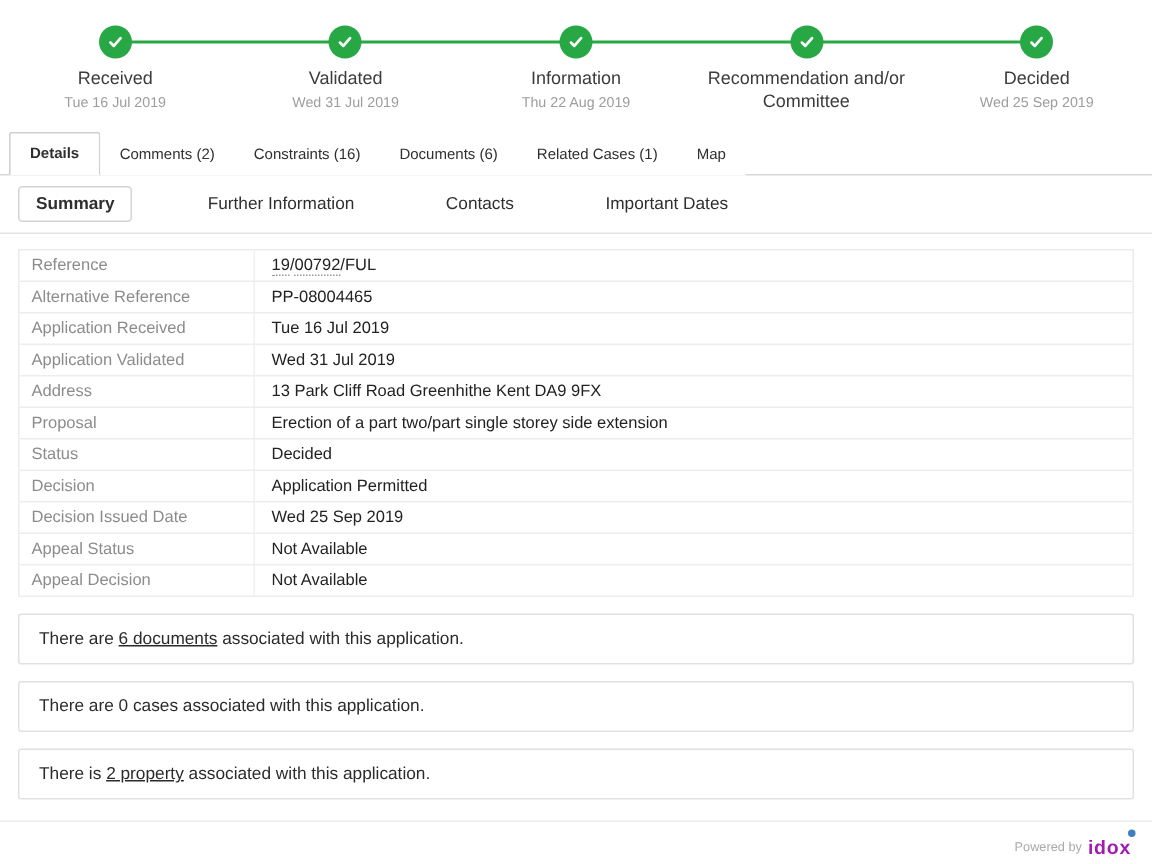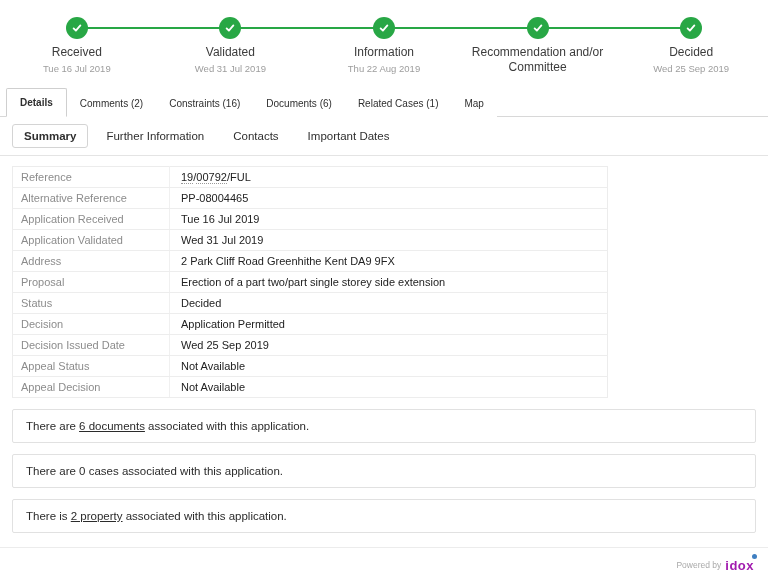--- a/index.html
+++ b/index.html
@@ -81,39 +81,40 @@
     border-bottom: 1px solid #ffffff;
     border-radius: 2px 2px 0 0;
   }
 
   
   .subtabs {
     display: flex;
     align-items: center;
     padding: 7px 12px;
     border-bottom: 1px solid #e4e4e4;
+    gap: 32px;
   }
   .subtab {
     font-size: 11.5px;
     color: #2f2f2f;
     padding: 5px 11px;
     margin-right: 7px;
     cursor: pointer;
     white-space: nowrap;
   }
   .subtab.active {
     font-weight: bold;
     border: 1px solid #d4d4d4;
     border-radius: 3px;
     background: #fff;
   }
 
   
   .details-table {
-    width: 596px;
+    width: 744px;
     margin: 10px 12px 0;
     border-collapse: collapse;
     border: 1px solid #ececec;
   }
   .details-table td {
     border-bottom: 1px solid #ededed;
     font-size: 11px;
     padding: 4px 8px;
     height: 20px;
     vertical-align: middle;
@@ -265,21 +266,21 @@
     <tr>
       <td class="lbl">Application Received</td>
       <td class="val">Tue 16 Jul 2019</td>
     </tr>
     <tr>
       <td class="lbl">Application Validated</td>
       <td class="val">Wed 31 Jul 2019</td>
     </tr>
     <tr>
       <td class="lbl">Address</td>
-      <td class="val">2 Park Cliff Road Greenhithe Kent DA9 9FX</td>
+      <td class="val">13 Park Cliff Road Greenhithe Kent DA9 9FX</td>
     </tr>
     <tr>
       <td class="lbl">Proposal</td>
       <td class="val">Erection of a part two/part single storey side extension</td>
     </tr>
     <tr>
       <td class="lbl">Status</td>
       <td class="val">Decided</td>
     </tr>
     <tr>

